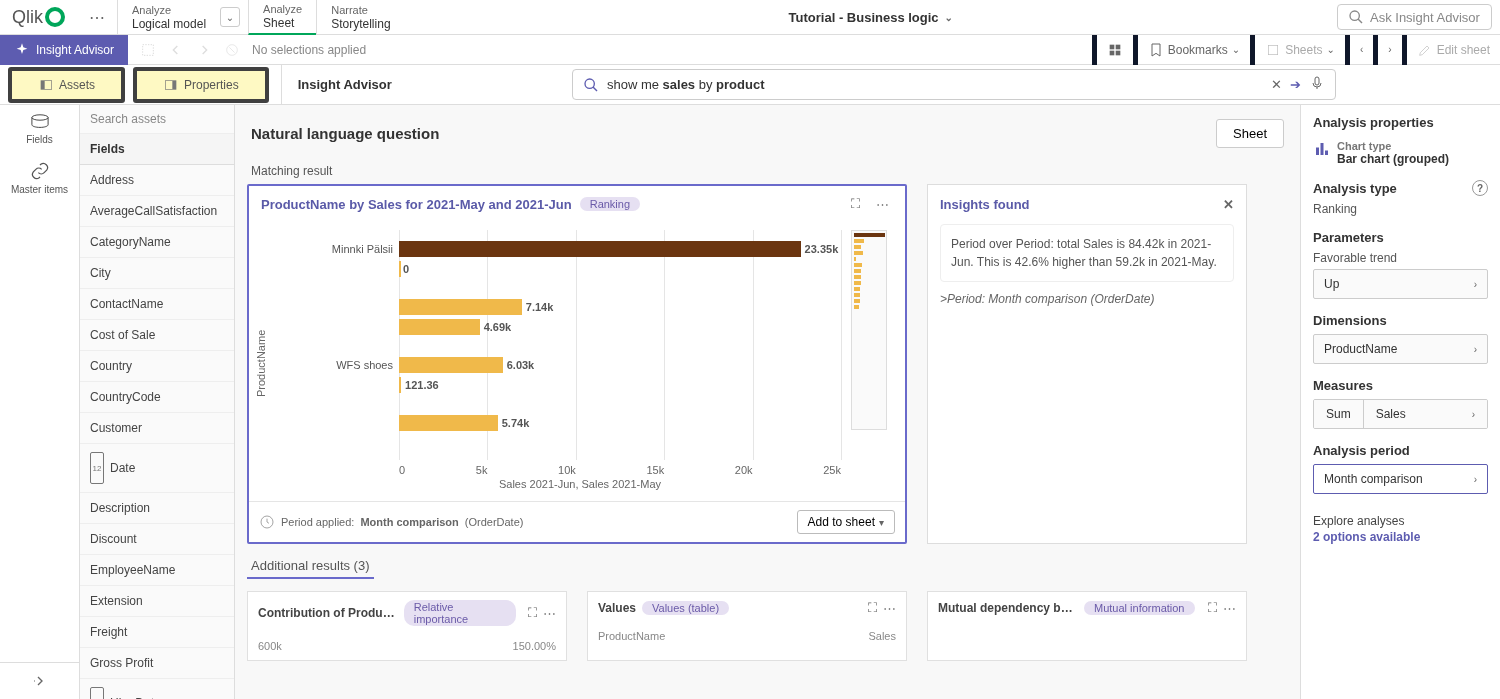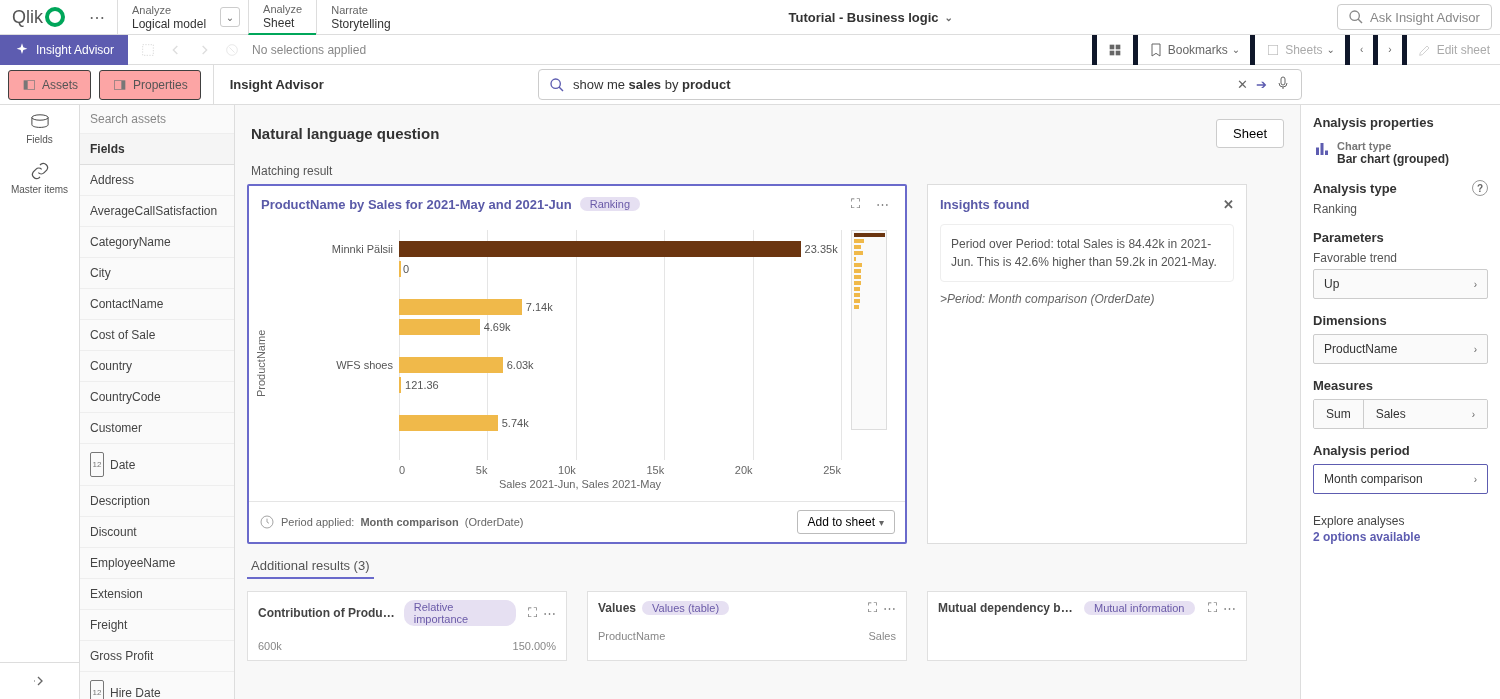--- a/index.html
+++ b/index.html
@@ -26,21 +26,21 @@
 .sel-tools { display: flex; align-items: center; gap: 12px; padding: 0 12px; color: #999; }
 .sel-tools .ico { width: 16px; height: 16px; opacity: 0.5; }
 .no-sel { color: #888; font-size: 12px; }
 .secondbar .spacer { flex: 1; }
 .right-tools { display: flex; align-items: center; color: #666; }
 .right-tools .tool { padding: 0 10px; height: 30px; display: flex; align-items: center; border-left: 5px solid #0f172a; font-size: 12px; gap: 4px; }
 .right-tools .tool.disabled { color: #aaa; }
 
 
 .thirdbar { display: flex; align-items: center; height: 40px; border-bottom: 1px solid #ddd; }
-.toggle-btn { border: 1px solid #404040; border-radius: 3px; padding: 6px 12px; margin: 0 4px; font-size: 12px; display: flex; align-items: center; gap: 5px; background: #fca5a5; cursor: pointer; color: #555; }
+.toggle-btn { border: 4px solid #404040; border-radius: 3px; padding: 6px 26px; margin: 0 4px; font-size: 12px; display: flex; align-items: center; gap: 5px; background: #fef9c3; cursor: pointer; color: #555; }
 .toggle-btn:first-child { margin-left: 8px; }
 .ia-label { padding: 0 16px; font-weight: 600; font-size: 13px; color: #333; border-left: 1px solid #ddd; margin-left: 8px; height: 40px; display: flex; align-items: center; }
 .search-wrap { flex: 1; display: flex; justify-content: center; }
 .search-box { width: 764px; border: 1px solid #ccc; border-radius: 4px; display: flex; align-items: center; padding: 5px 10px; }
 .search-box .sicon { margin-right: 8px; }
 .search-box .ricon { margin-left: 8px; cursor: pointer; color: #666; }
 .search-box b { font-weight: 700; }
 
 
 .main { display: flex; height: calc(699px - 35px - 30px - 40px); }
@@ -48,21 +48,21 @@
 .leftrail .item { display: flex; flex-direction: column; align-items: center; padding: 8px 0; font-size: 10px; color: #555; cursor: pointer; gap: 3px; }
 .leftrail .item.active { background: #fff; }
 .leftrail .spacer { flex: 1; }
 .leftrail .bottom-ico { display: flex; justify-content: center; padding: 10px 0; border-top: 1px solid #ddd; color: #666; }
 
 .assets-panel { width: 155px; border-right: 1px solid #ddd; background: #fafafa; display: flex; flex-direction: column; }
 .assets-search { padding: 7px 10px; color: #888; font-size: 12px; border-bottom: 1px solid #eee; }
 .assets-header { padding: 8px 10px; font-weight: 600; font-size: 12px; background: #f5f5f5; border-bottom: 1px solid #ddd; }
 .fields-list { flex: 1; overflow-y: auto; position: relative; }
 .field-row { padding: 8px 10px; font-size: 12px; border-bottom: 1px solid #eee; cursor: pointer; color: #444; display: flex; align-items: center; gap: 6px; }
-.field-row .cal { width: 14px; height: 25px; border: 1px solid #777; border-radius: 2px; font-size: 8px; display: flex; align-items: center; justify-content: center; color: #777; }
+.field-row .cal { width: 14px; height: 32px; border: 1px solid #777; border-radius: 2px; font-size: 8px; display: flex; align-items: center; justify-content: center; color: #777; }
 
 .fields-list::-webkit-scrollbar { width: 10px; }
 .fields-list::-webkit-scrollbar-thumb { background: #bbb; }
 
 .content { flex: 1; background: #f8f8f8; overflow-y: auto; padding: 0 12px; position: relative; }
 .nlq-row { display: flex; align-items: center; padding: 14px 4px 10px; }
 .nlq-row h3 { font-size: 15px; font-weight: 600; flex: 1; color: #333; }
 .cancel-btn { border: 1px solid #ccc; background: #fff; padding: 6px 16px; border-radius: 3px; cursor: pointer; font-size: 13px; }
 
 .section-title { font-size: 12px; color: #555; padding: 6px 4px; }
@@ -77,21 +77,21 @@
 .card-head .ico { color: #666; cursor: pointer; padding: 0 4px; }
 
 .chart-body { flex: 1; display: flex; padding: 8px 14px 4px 4px; }
 .ylab { writing-mode: vertical-rl; transform: rotate(180deg); font-size: 11px; color: #666; text-align: center; padding: 0 2px; }
 .bars-area { flex: 1; position: relative; height: 260px; }
 .grid { position: absolute; left: 130px; right: 50px; top: 0; bottom: 30px; }
 .grid .vline { position: absolute; top: 0; bottom: 0; border-left: 1px solid #e5e5e5; }
 .bar-row { position: absolute; left: 0; right: 50px; height: 18px; display: flex; align-items: center; }
 .bar-row .lbl { width: 128px; text-align: right; font-size: 11px; color: #555; padding-right: 4px; }
 .bar-row .bar { height: 16px; position: absolute; }
-.bar-row .val { position: absolute; font-size: 11px; color: #555; }
+.bar-row .val { position: absolute; font-size: 11px; color: #555; font-weight: bold; }
 .xaxis { position: absolute; left: 130px; right: 50px; bottom: 14px; display: flex; justify-content: space-between; font-size: 11px; color: #666; }
 .xlab { position: absolute; left: 0; right: 0; bottom: 0; text-align: center; font-size: 11px; color: #666; }
 .mini-map { position: absolute; right: 4px; top: 0; width: 36px; height: 200px; border: 1px solid #ddd; background: #fafafa; }
 .mini-map .mrow { height: 4px; background: #f0b94a; margin: 2px; }
 .mini-map .mrow.dark { background: #6b3510; }
 
 .card-foot { border-top: 1px solid #e5e5e5; display: flex; align-items: center; padding: 8px 10px; font-size: 11px; color: #666; gap: 6px; }
 .card-foot .sp { flex: 1; }
 .add-sheet { border: 1px solid #bbb; background: #fff; padding: 4px 10px; border-radius: 3px; display: flex; align-items: center; gap: 4px; font-size: 12px; cursor: pointer; }
 

